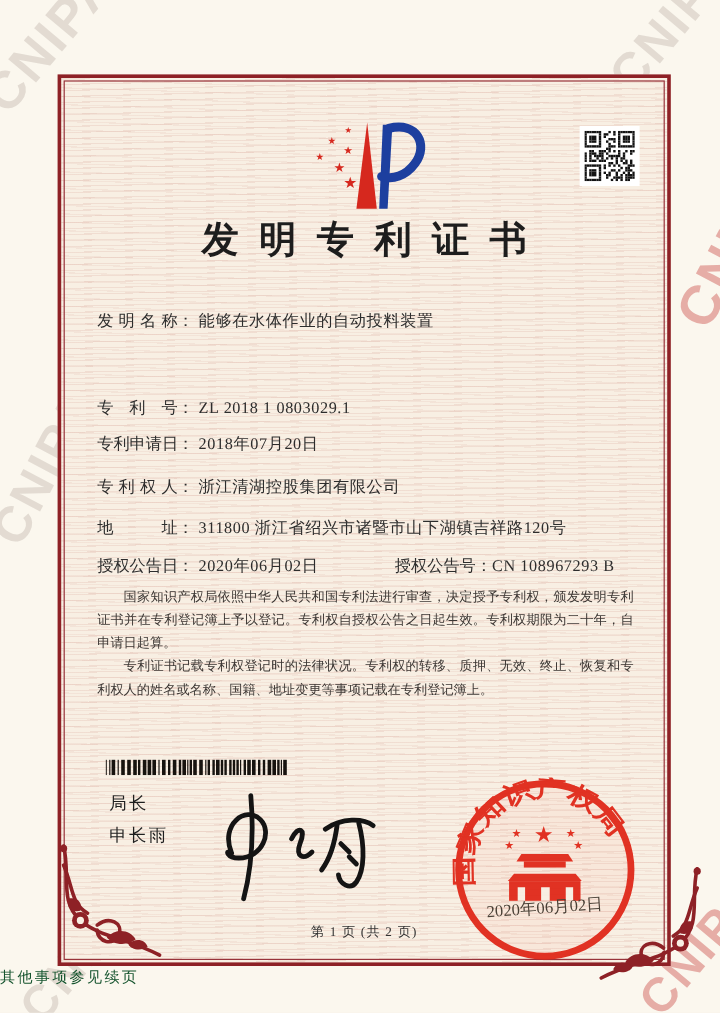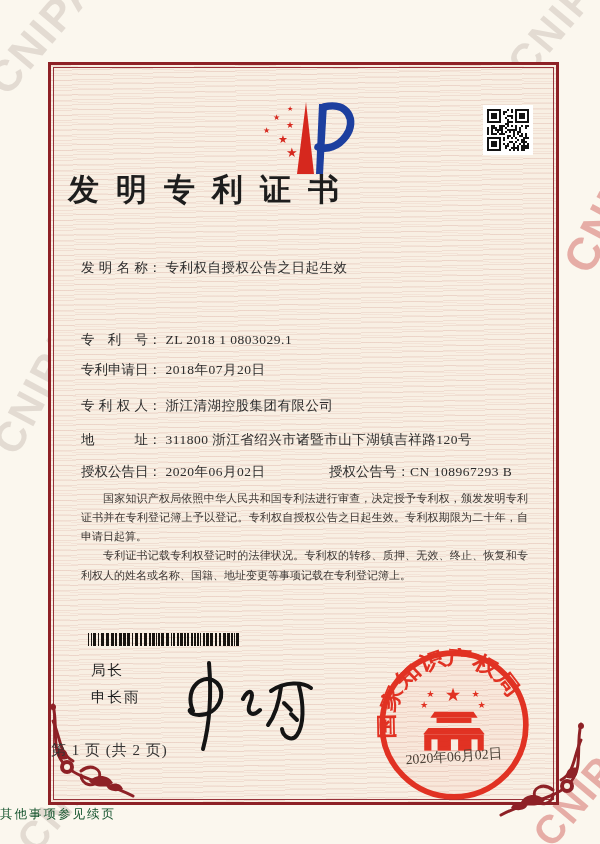--- a/index.html
+++ b/index.html
@@ -28,21 +28,21 @@
       repeating-linear-gradient(178.6deg, rgba(213,158,146,.22) 0 1px, rgba(0,0,0,0) 1px 5px),
       repeating-linear-gradient(1.8deg, rgba(213,158,146,.14) 0 1px, rgba(0,0,0,0) 1px 7px);
   }
   .cert-inner-line{position:absolute;inset:2px;border:1px solid #98333a;pointer-events:none}
   .abs{position:absolute}
   
   .cert-no{left:30px;top:34px;font-size:13px;letter-spacing:1.5px;color:#3c3c3c}
   .logo{left:205px;top:32px;width:100px;height:82px}
   .qr{left:432px;top:40px;width:50px;height:50px;background:#fff;padding:4px;box-sizing:border-box}
   .title{
-    left:0;top:104px;width:100%;text-align:left;
+    left:0;top:114px;width:100%;text-align:center;
     font-size:31px;font-weight:bold;color:#1d1d1d;
     letter-spacing:17px;padding-left:17px;box-sizing:border-box;
   }
   
   .frow{left:30px;font-size:13.5px;color:#2d2d2d;white-space:nowrap}
   .flabel{display:inline-block;width:67px;text-align:justify;text-align-last:justify;vertical-align:top}
   .fcolon{display:inline-block;margin-right:4px}
   .fvalue{letter-spacing:.5px}
   .grant-no{position:absolute;left:248px;top:0;white-space:nowrap}
   
@@ -53,21 +53,21 @@
   
   .signer{left:40px;top:592px;font-size:14.5px;letter-spacing:2px;color:#1f1f1f;line-height:27px}
   .signature{left:112px;top:592px;width:160px;height:100px}
   
   .seal{left:326px;top:583px;width:154px;height:154px;opacity:.94}
   
   .orn{width:100px;height:100px}
   .orn-bl{left:-10px;top:636px}
   .orn-br{left:442px;top:655px;transform:scale(-1,1)}
   
-  .page-info{left:0;top:676px;width:100%;text-align:left;font-size:15px;letter-spacing:1px;color:#333}
+  .page-info{left:0;top:704px;width:100%;text-align:center;font-size:11px;letter-spacing:1px;color:#333}
   
   .footer-note{
     position:absolute;left:0;top:806px;width:100%;text-align:left;
     font-size:12.5px;letter-spacing:2px;color:#14532d;z-index:2;
   }
 </style>
 </head>
 <body>
 
 <span class="wm" style="left:-30px;top:8px;font-size:44px">CNIPA</span>
@@ -320,21 +320,21 @@
           <rect x="8" y="40" width="2" height="2"></rect>
           <rect x="10" y="40" width="2" height="2"></rect>
           <rect x="12" y="40" width="2" height="2"></rect>
         </g>
       </svg>
   </div>
 
   <div class="abs title">发明专利证书</div>
 
   <div class="abs frow" style="top:194px">
-    <span class="flabel">发明名称</span><span class="fcolon">：</span><span class="fvalue">专利权自授权公告之日起生效</span>
+    <span class="flabel">发明名称</span><span class="fcolon">：</span><span class="fvalue">能够在水体作业的自动投料装置</span>
   </div>
   <div class="abs frow" style="top:266px">
     <span class="flabel">专利号</span><span class="fcolon">：</span><span class="fvalue">ZL 2018 1 0803029.1</span>
   </div>
   <div class="abs frow" style="top:296px">
     <span class="flabel">专利申请日</span><span class="fcolon">：</span><span class="fvalue">2018年07月20日</span>
   </div>
   <div class="abs frow" style="top:332px">
     <span class="flabel">专利权人</span><span class="fcolon">：</span><span class="fvalue">浙江清湖控股集团有限公司</span>
   </div>

